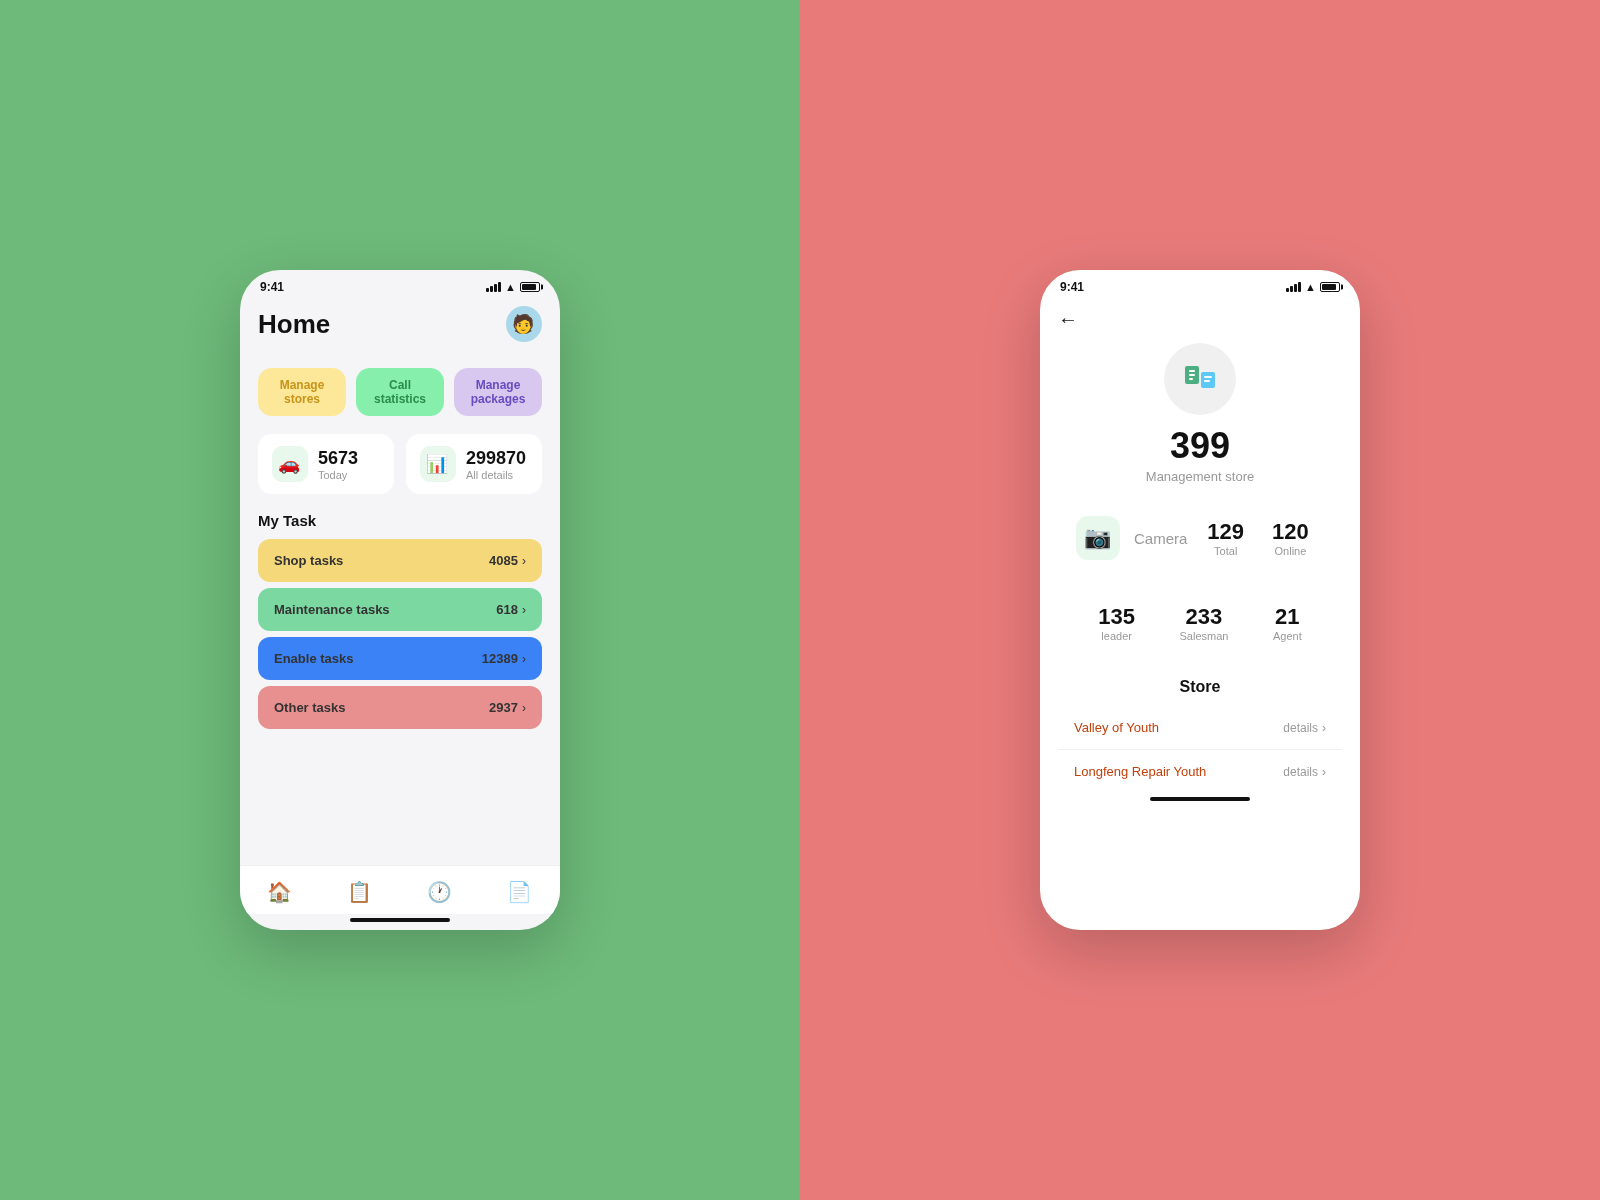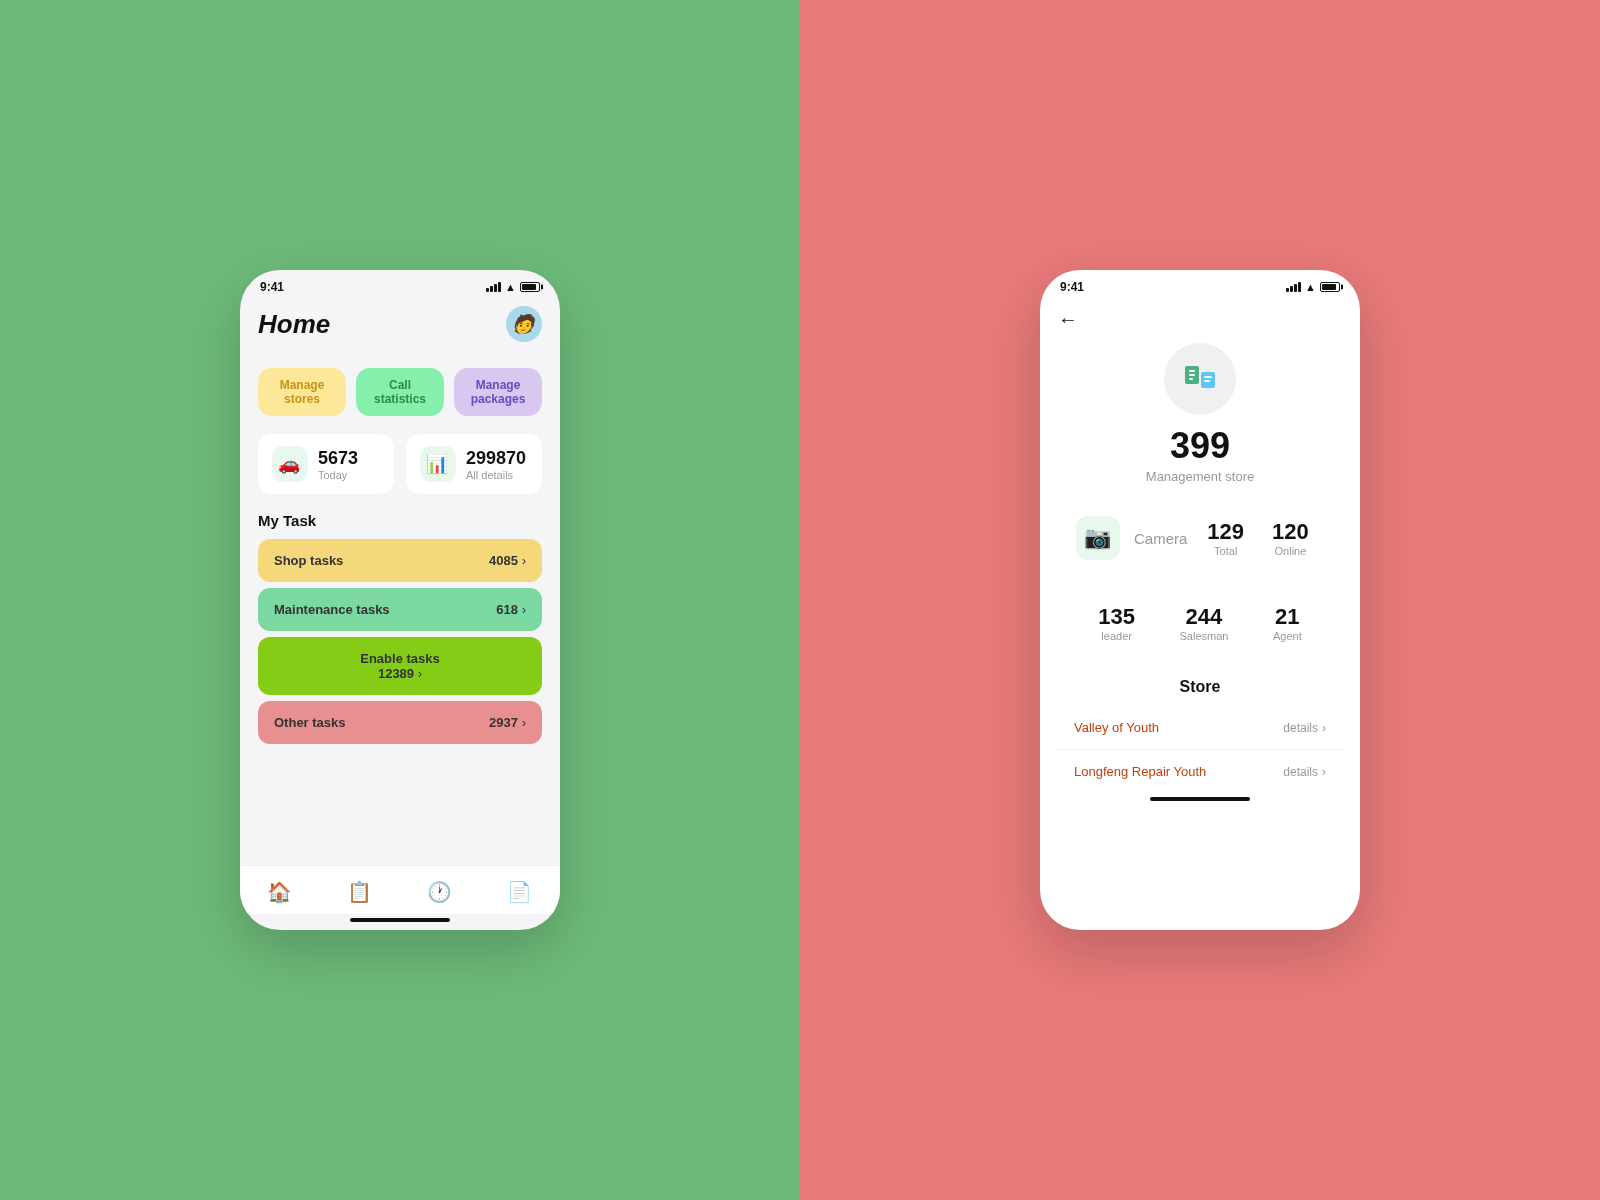--- a/index.html
+++ b/index.html
@@ -210,21 +210,21 @@
       font-weight: 600;
       color: #333;
     }
     .task-chevron {
       color: #333;
       margin-left: 4px;
       font-size: 12px;
     }
     .task-yellow { background: #f5d87a; }
     .task-green { background: #7ad8a0; }
-    .task-purple { background: #84cc16; flex-direction: column; }
+    .task-purple { background: #3b82f6; }
     .task-red { background: #e89090; }
 
     
     .bottom-nav {
       display: flex;
       justify-content: space-around;
       align-items: center;
       padding: 10px 0 6px;
       border-top: 1px solid #eee;
       background: #fff;
@@ -383,21 +383,21 @@
           <div class="signal-bar" style="height:8px"></div>
           <div class="signal-bar" style="height:10px"></div>
         </div>
         <span class="wifi-icon">▲</span>
         <div class="battery-icon">
           <div class="battery-fill"></div>
         </div>
       </div>
     </div>
 
-    <div class="home-header screen-content" style="padding-top:8px; padding-bottom:0; flex:none;font-style:italic;">
+    <div class="home-header screen-content" style="padding-top:8px; padding-bottom:0; flex:none;">
       <span class="home-title">Home</span>
       <div class="avatar">🧑</div>
     </div>
 
     <div class="screen-content" style="overflow-y:auto; padding-top:8px;">
 
       <div class="quick-actions">
         <div class="quick-btn btn-yellow">
           <span style="white-space:pre-line;">Manage
 stores</span>
@@ -538,21 +538,21 @@
       </div>
     </div>
 
     <div class="info-card">
       <div class="info-card-2">
         <div class="info-stat">
           <span class="info-stat-value">135</span>
           <span class="info-stat-label">leader</span>
         </div>
         <div class="info-stat">
-          <span class="info-stat-value">244</span>
+          <span class="info-stat-value">233</span>
           <span class="info-stat-label">Salesman</span>
         </div>
         <div class="info-stat">
           <span class="info-stat-value">21</span>
           <span class="info-stat-label">Agent</span>
         </div>
       </div>
     </div>
 
     <div class="store-section-title">Store</div>

